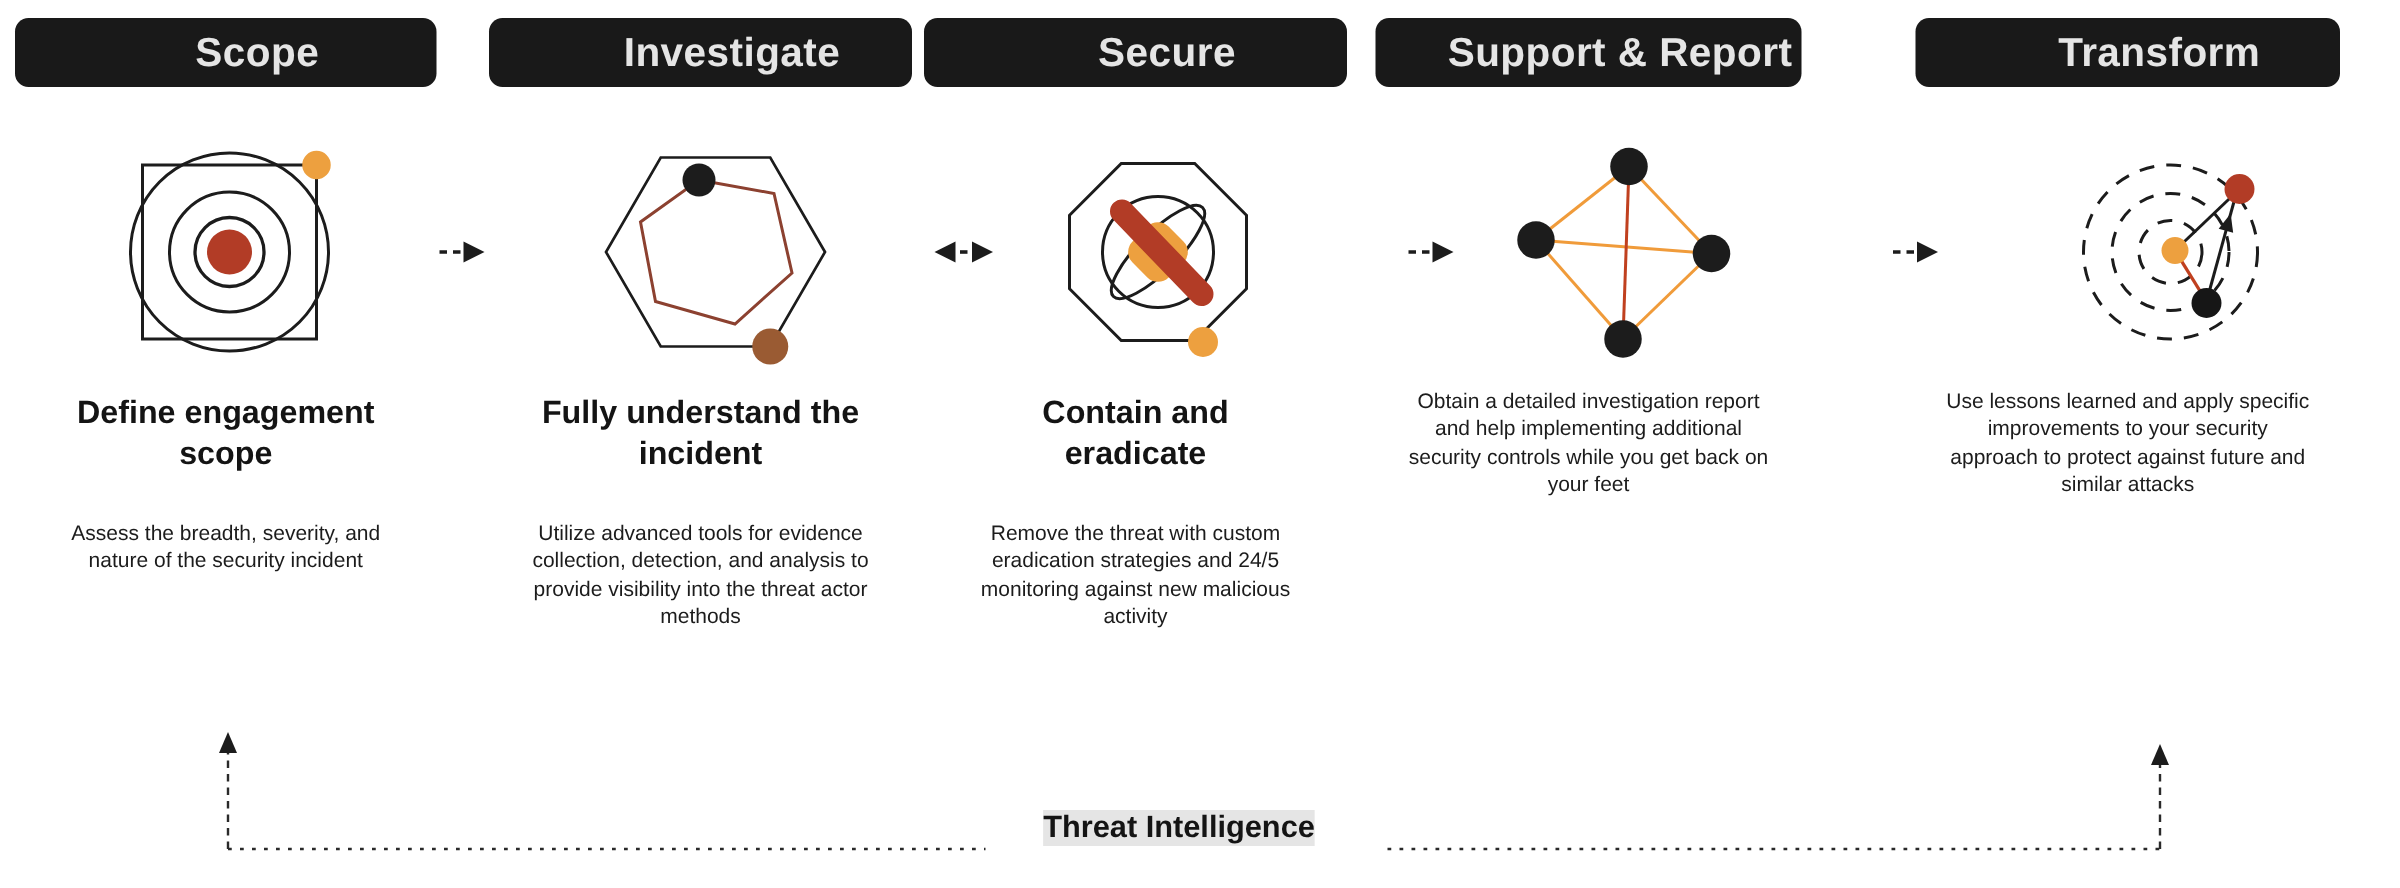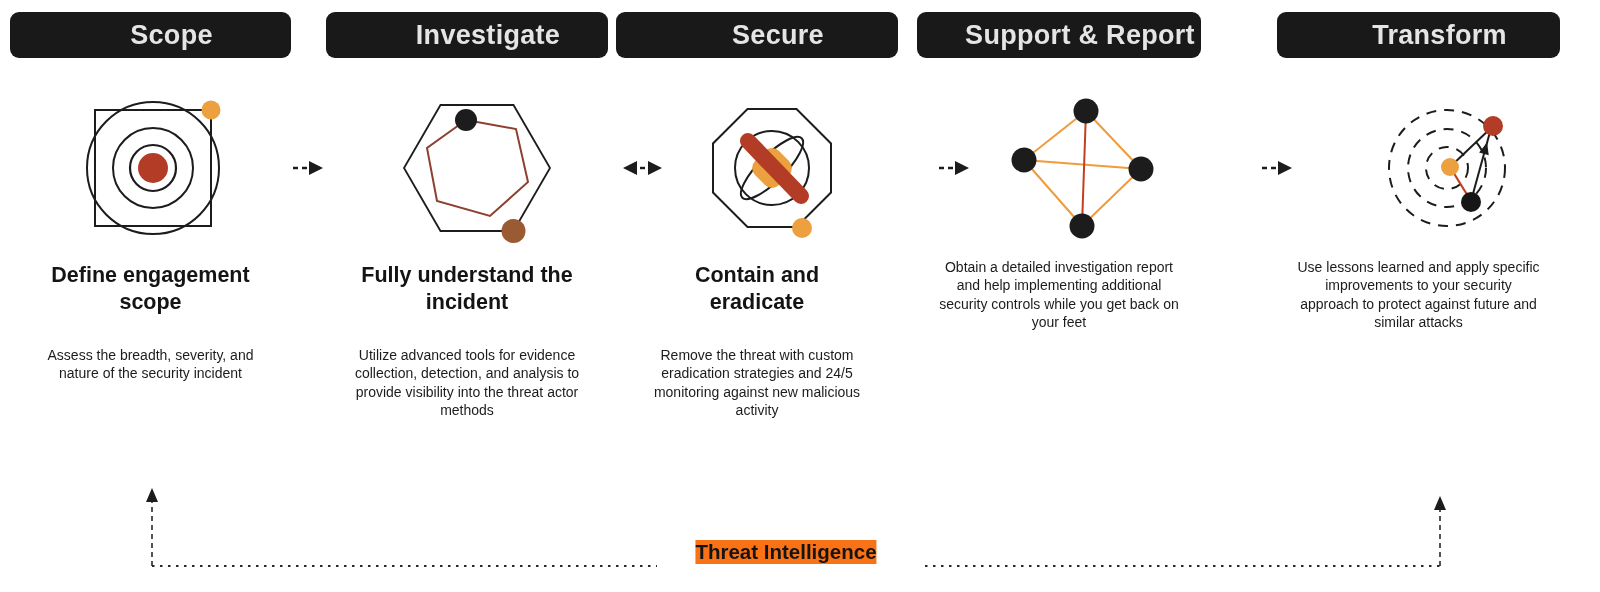--- a/index.html
+++ b/index.html
@@ -34,21 +34,21 @@
   .stage-5 .stage-heading { max-width:185px; }
   .stage-body {
     margin:16px auto; max-width:244px;
     font-size:14px; line-height:1.32; color:#1c1c1c; font-weight:400;
   }
 
   .overlay { position:absolute; left:0; top:0; width:1600px; height:592px; pointer-events:none; }
 
   .feedback-label {
     position:absolute; left:786px; top:540px; transform:translateX(-50%);
-    font-size:20.5px; font-weight:700; color:#141414; background:#f97316; white-space:nowrap;
+    font-size:20.5px; font-weight:700; color:#141414; background:#e5e5e5; white-space:nowrap;
   }
 </style>
 </head>
 <body>
 
 <div class="stage stage-1">
   <div class="stage-header">Scope</div>
   <div class="icon-wrap">
     <svg width="146" height="146" viewBox="-73 -73 146 146">
       <circle r="66" fill="none" stroke="#1c1c1c" stroke-width="2"></circle>

